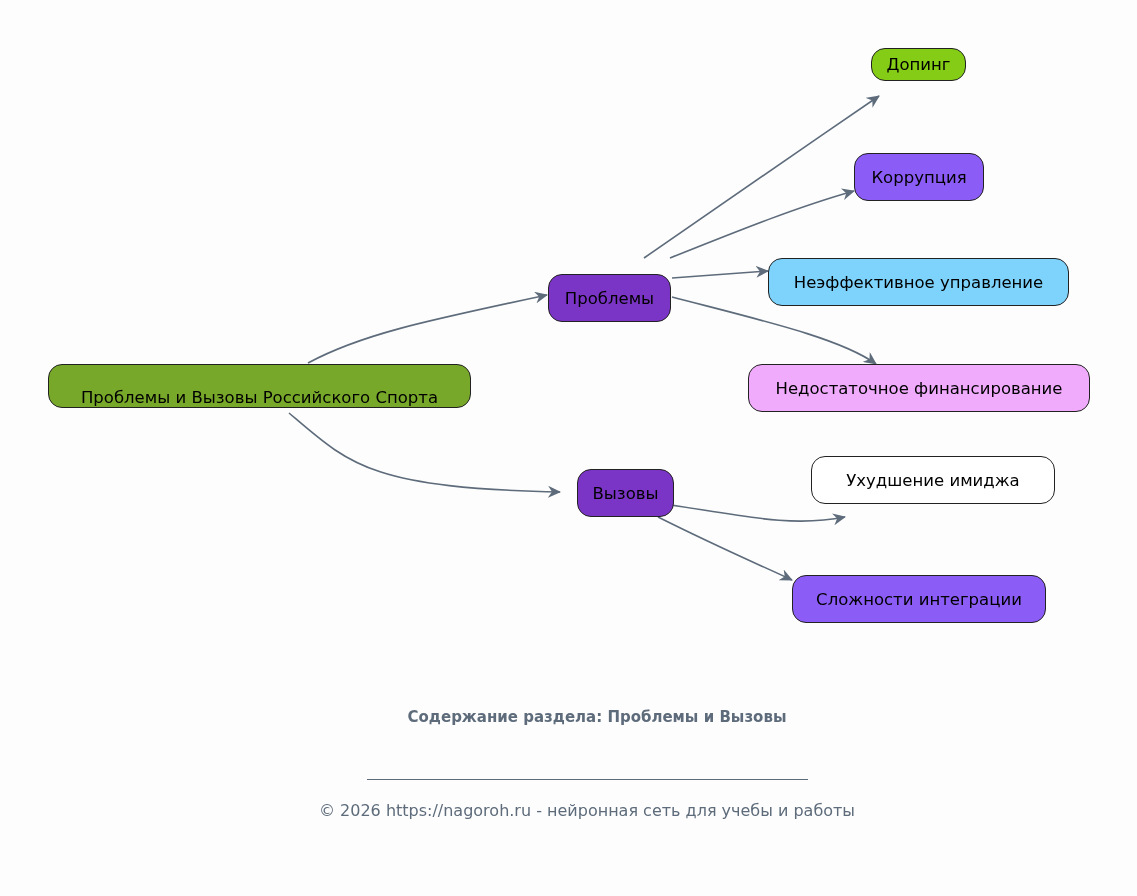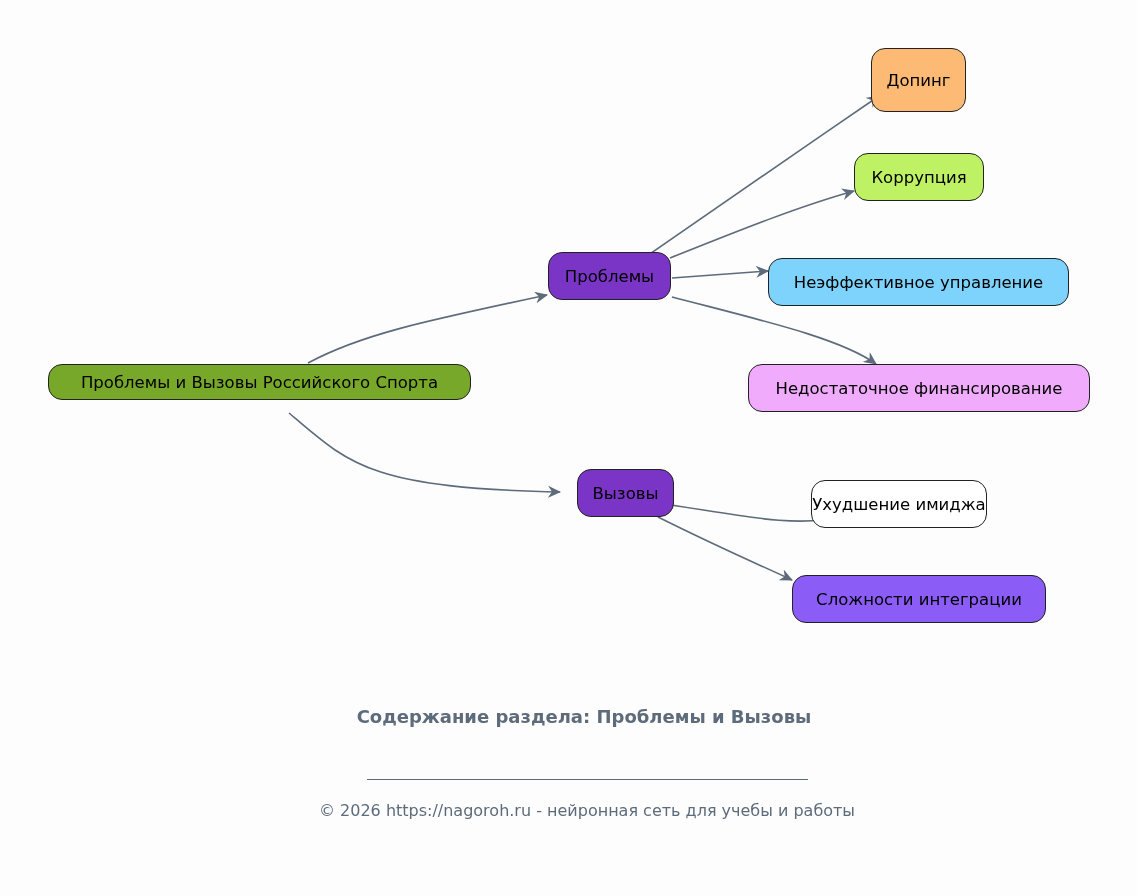--- a/index.html
+++ b/index.html
@@ -20,25 +20,25 @@
     color: #000;
     display: flex; align-items: center; justify-content: center;
     white-space: nowrap;
     cursor: pointer;
   }
   .node.root { background: #78a82a; }
   .node.category { background: #7b35c6; }
   .node.leaf { background: #ffffff; }
   .caption {
     position: absolute;
-    left: 339px; width: 490px;
+    left: 352px; width: 490px;
     top: 708px;
     text-align: center;
     font-weight: bold;
-    font-size: 18px;
+    font-size: 15px;
     line-height: 18px;
     color: #5d6b7b;
   }
   .caption-line { display: block; }
   .divider {
     position: absolute;
     left: 367px; top: 779px;
     width: 441px; height: 0;
     border-top: 1px solid #5d6b7b;
   }
@@ -65,49 +65,49 @@
       <path d="M289,413 C350,465 370,488 560,492" fill="none" stroke="#5d6b7b" stroke-width="1.6" marker-end="url(#arrow)"></path>
       <path d="M644,258 C720,205 800,150 879,96" fill="none" stroke="#5d6b7b" stroke-width="1.6" marker-end="url(#arrow)"></path>
       <path d="M670,258 C740,230 800,206 854,191" fill="none" stroke="#5d6b7b" stroke-width="1.6" marker-end="url(#arrow)"></path>
       <path d="M672,278 C710,275 740,273 768,271" fill="none" stroke="#5d6b7b" stroke-width="1.6" marker-end="url(#arrow)"></path>
       <path d="M672,297 C760,320 840,338 876,364" fill="none" stroke="#5d6b7b" stroke-width="1.6" marker-end="url(#arrow)"></path>
       <path d="M658,503 C740,515 790,528 845,517" fill="none" stroke="#5d6b7b" stroke-width="1.6" marker-end="url(#arrow)"></path>
       <path d="M658,517 C720,548 760,565 792,580" fill="none" stroke="#5d6b7b" stroke-width="1.6" marker-end="url(#arrow)"></path>
     </g>
 </svg>
 
-<div class="node root" style="left: 48px; top: 364px; width: 423px; height: 36px; background: rgb(120, 168, 42);">
+<div class="node root" style="left: 48px; top: 364px; width: 423px; height: 44px; background: rgb(120, 168, 42); align-items: flex-end;">
   <span>Проблемы и Вызовы Российского Спорта</span>
 </div>
 
-<div class="node category" style="left: 548px; top: 252px; width: 123px; height: 48px; background: rgb(123, 53, 198);">
+<div class="node category" style="left: 548px; top: 274px; width: 123px; height: 48px; background: rgb(123, 53, 198);">
   <span>Проблемы</span>
 </div>
 
 <div class="node category" style="left: 577px; top: 469px; width: 97px; height: 48px; background: rgb(123, 53, 198);">
   <span>Вызовы</span>
 </div>
 
-<div class="node leaf" style="left: 871px; top: 48px; width: 95px; height: 64px; background: #fdba74;">
+<div class="node leaf" style="left: 871px; top: 48px; width: 95px; height: 33px; background: #84cc16;">
   <span>Допинг</span>
 </div>
 
-<div class="node leaf" style="left: 854px; top: 153px; width: 130px; height: 48px; background: #bef264;">
+<div class="node leaf" style="left: 854px; top: 153px; width: 130px; height: 48px; background: #8b5cf6;">
   <span>Коррупция</span>
 </div>
 
 <div class="node leaf" style="left: 768px; top: 258px; width: 301px; height: 48px; background: #7dd3fc;">
   <span>Неэффективное управление</span>
 </div>
 
 <div class="node leaf" style="left: 748px; top: 364px; width: 342px; height: 48px; background: #f0abfc;">
   <span>Недостаточное финансирование</span>
 </div>
 
-<div class="node leaf" style="left: 811px; top: 480px; width: 176px; height: 48px; background: rgb(255, 255, 255);">
+<div class="node leaf" style="left: 811px; top: 456px; width: 244px; height: 48px; background: rgb(255, 255, 255);">
   <span>Ухудшение имиджа</span>
 </div>
 
 <div class="node leaf" style="left: 792px; top: 575px; width: 254px; height: 48px; background: #8b5cf6;">
   <span>Сложности интеграции</span>
 </div>
 
 <div class="caption">
   <span class="caption-line">Содержание раздела: Проблемы и Вызовы</span>
 </div>

